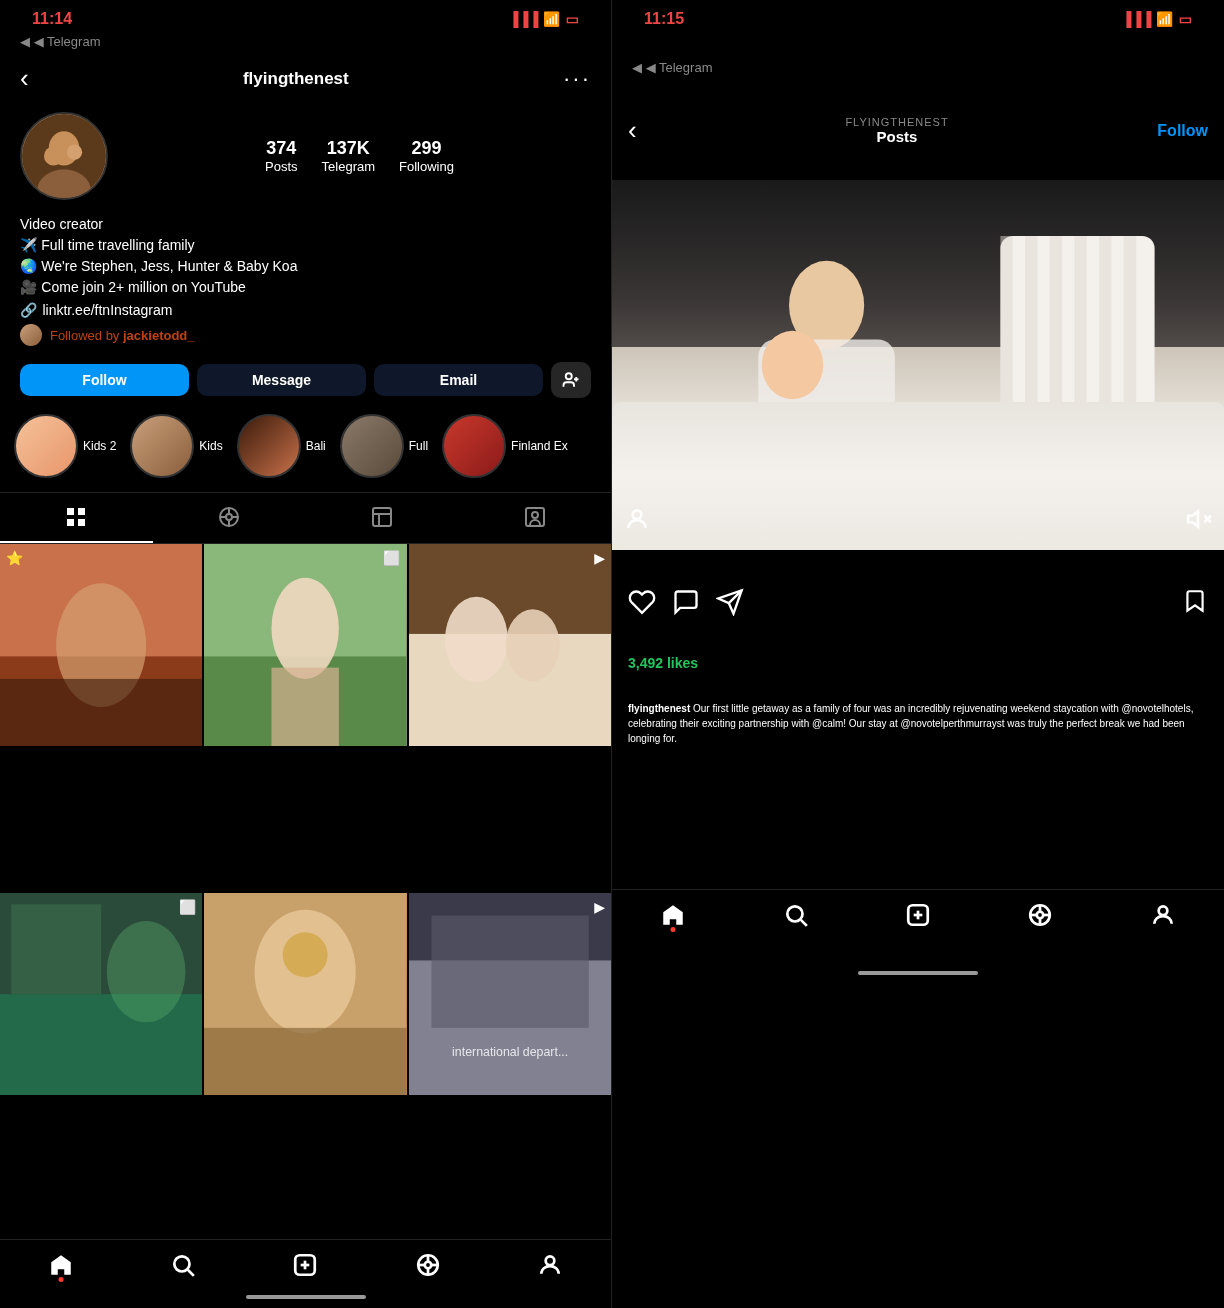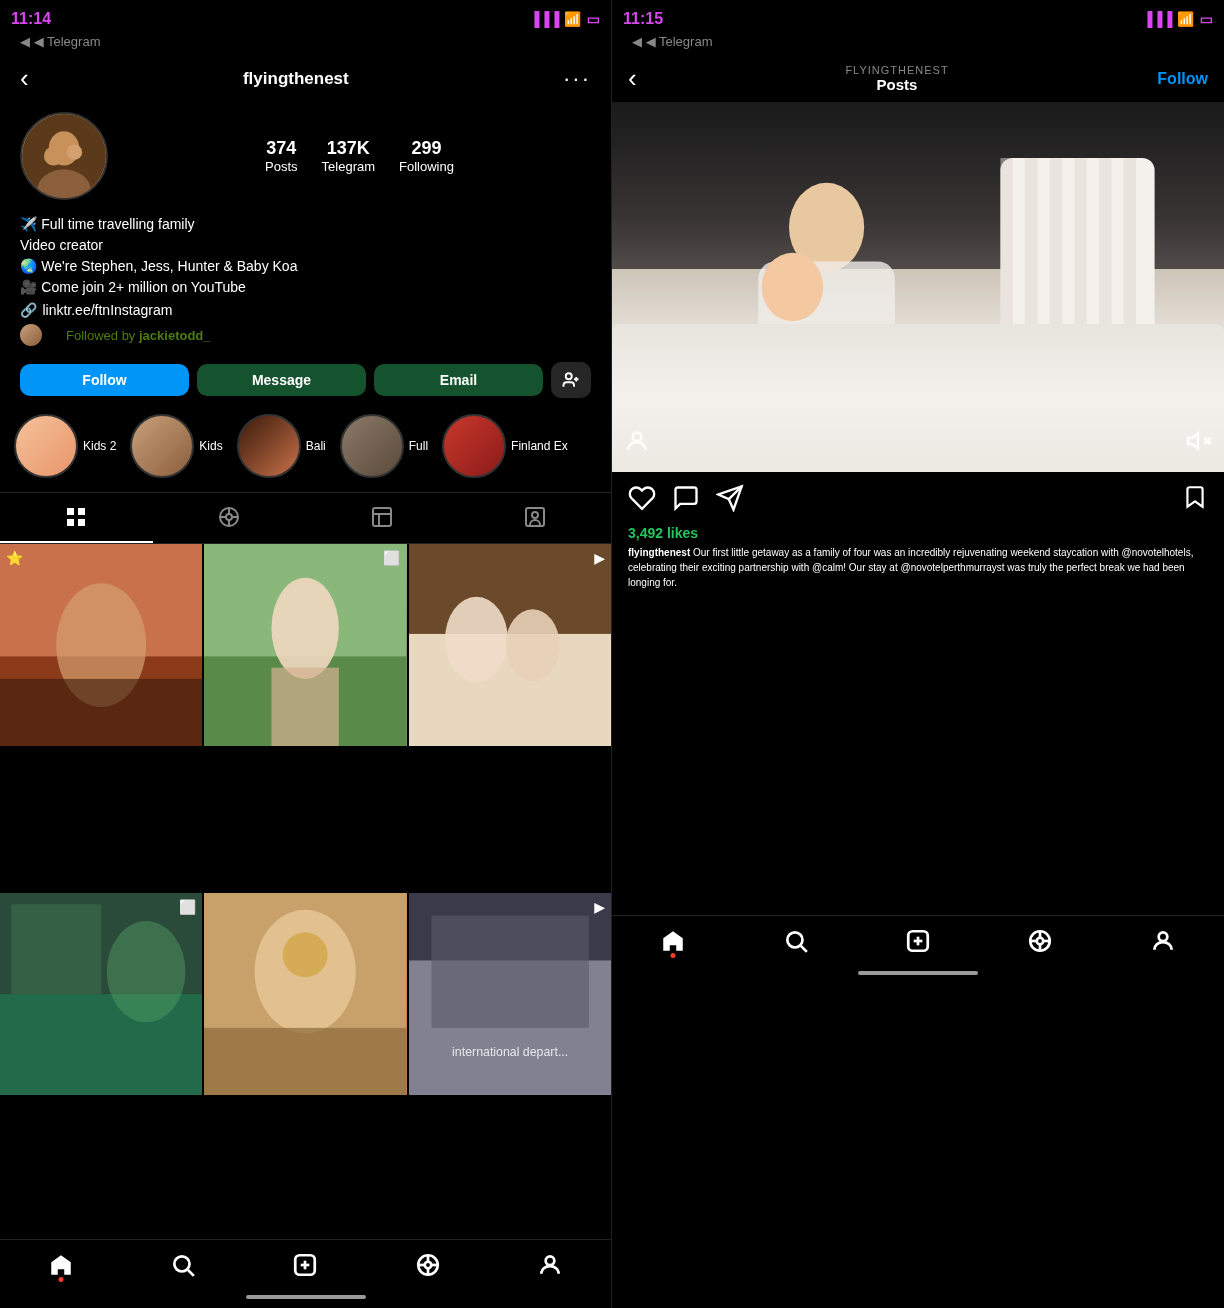--- a/index.html
+++ b/index.html
@@ -29,29 +29,30 @@
       overflow: hidden;
     }
     
     .right-panel {
       width: 612px;
       height: 984px;
       background: #000;
       display: flex;
       flex-direction: column;
       overflow: hidden;
+      gap: 26px;
     }
 
     
     .status-bar {
       display: flex;
       justify-content: space-between;
       align-items: center;
-      padding: 10px 11px 4px;
-      color: #d946ef;
+      padding: 10px 32px 4px;
+      color: #ef4444;
       font-size: 14px;
       font-weight: 600;
     }
     .status-bar .time { font-size: 16px; font-weight: 700; }
     .status-icons { display: flex; gap: 5px; align-items: center; }
     .telegram-back {
       color: #fff;
       font-size: 13px;
       padding: 2px 0 6px 20px;
     }
@@ -142,24 +143,24 @@
       color: #fff;
       font-size: 14px;
       display: flex;
       align-items: center;
       gap: 5px;
       margin-top: 4px;
     }
     .bio-followed {
       display: flex;
       align-items: center;
-      gap: 24px;
+      gap: 8px;
       margin-top: 6px;
       font-size: 13px;
-      color: #4d7c0f;
+      color: #c2410c;
     }
     .followed-avatar {
       width: 22px;
       height: 22px;
       border-radius: 50%;
       background: linear-gradient(135deg, #c8a07a 0%, #8b5e3c 100%);
     }
 
     
     .action-buttons {
@@ -173,21 +174,21 @@
       color: #fff;
       border: none;
       border-radius: 10px;
       padding: 8px 0;
       font-size: 14px;
       font-weight: 600;
       flex: 1;
       cursor: pointer;
     }
     .btn-secondary {
-      background: #14532d;
+      background: #0f172a;
       color: #fff;
       border: none;
       border-radius: 10px;
       padding: 8px 0;
       font-size: 14px;
       font-weight: 600;
       flex: 1;
       cursor: pointer;
     }
     .btn-icon {
@@ -514,22 +515,22 @@
           <span class="stat-label">Telegram</span>
         </div>
         <div class="stat-item">
           <span class="stat-number">299</span>
           <span class="stat-label">Following</span>
         </div>
       </div>
     </div>
 
     <div class="bio-section">
+      <div class="bio-line">Video creator</div>
       <div class="bio-line">✈️ Full time travelling family</div>
-      <div class="bio-line">Video creator</div>
       <div class="bio-line">🌏 We're Stephen, Jess, Hunter &amp; Baby Koa</div>
       <div class="bio-line">🎥 Come join 2+ million on YouTube</div>
       <div class="bio-link">
         <span>🔗</span>
         <span>linktr.ee/ftnInstagram</span>
       </div>
       <div class="bio-followed">
         <div class="followed-avatar"></div>
         <span>
           <span>Followed by </span><strong>jackietodd_</strong>

